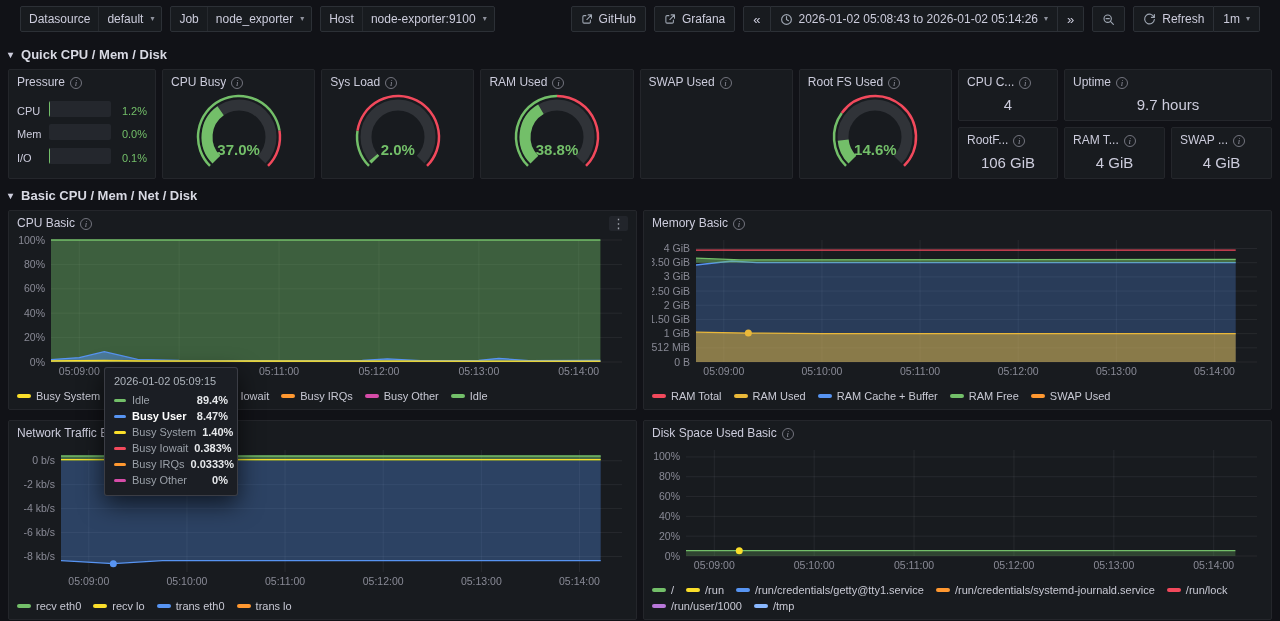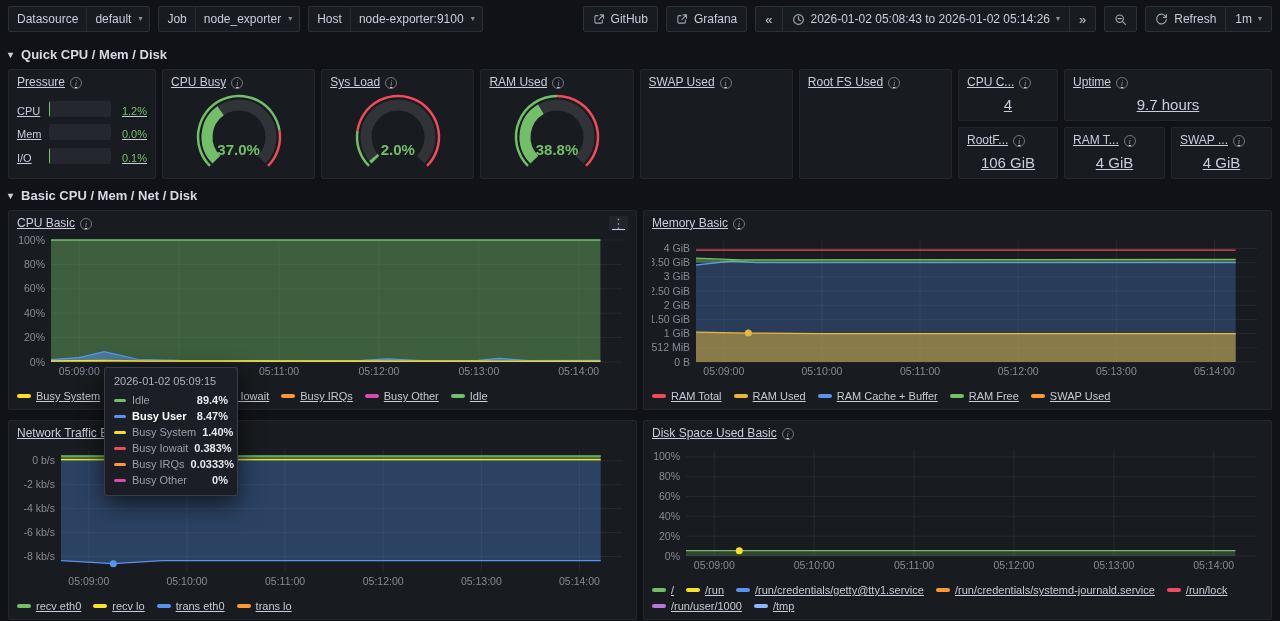--- a/index.html
+++ b/index.html
@@ -5,21 +5,21 @@
   * { box-sizing: border-box; }
   html,body { margin:0; padding:0; }
   body {
     width:1280px; height:621px; overflow:hidden; position:relative;
     background:#111217; color:#ccccdc;
     font-family:"Liberation Sans", sans-serif; font-size:12px;
   }
   svg { display:block; }
 
   
-  .topbar { display:flex; align-items:center; height:38px; padding:0 8px; gap:8px; }
+  .topbar { display:flex; align-items:center; height:38px; padding:0 20px; gap:8px; }
   .ctrl {
     display:flex; align-items:center; height:26px;
     background:#181b1f; border:1px solid #2c3036; border-radius:2px;
     white-space:nowrap;
   }
   .ctrl .lbl { padding:0 8px; height:100%; display:flex; align-items:center; }
   .ctrl .val { padding:0 7px 0 8px; height:100%; display:flex; align-items:center; gap:7px; border-left:1px solid #26292e; cursor:pointer; }
   .caret { font-size:8px; color:#8e919c; line-height:1; }
   .spacer { flex:1; }
   .btn {
@@ -34,21 +34,21 @@
   .icon-stroke { stroke:#9fa7b3; stroke-width:1.4; fill:none; stroke-linecap:round; stroke-linejoin:round; }
   .chev { font-size:13px; color:#ccccdc; line-height:1; }
 
   
   .section { display:flex; align-items:center; gap:8px; padding:9px 8px 7px; font-size:13px; font-weight:700; color:#d8d9e3; cursor:pointer; }
   .section .sec-caret { font-size:10px; color:#ccccdc; }
 
   
   .panel {
     background:#181b1f; border:1px solid #24262b; border-radius:2px;
-    display:flex; flex-direction:column; min-width:0; min-height:0; position:relative;text-decoration:underline;
+    display:flex; flex-direction:column; min-width:0; min-height:0; position:relative;
   }
   .phead { display:flex; align-items:center; gap:5px; padding:5px 8px 1px; font-size:12px; line-height:15px; min-height:20px; white-space:nowrap; overflow:hidden; }
   .ptitle { overflow:hidden; text-overflow:ellipsis; cursor:pointer; }
   .info {
     flex:none; width:12px; height:12px; border:1px solid rgba(204,204,220,.5); border-radius:50%;
     font-family:"Liberation Serif", serif; font-style:italic; font-size:9px; line-height:10px;
     text-align:center; color:rgba(204,204,220,.65); cursor:pointer;
   }
   .kebab { margin-left:auto; color:#a0a4ad; font-size:13px; padding:0 3px; background:#22252b; border-radius:2px; cursor:pointer; }
 
@@ -275,20 +275,31 @@
     <div class="phead">
       <span class="ptitle">SWAP Used</span>
       <span class="info">i</span>
     </div>
   </div>
 
   <div class="panel">
     <div class="phead">
       <span class="ptitle">Root FS Used</span>
       <span class="info">i</span>
+    </div>
+    <div class="gauge-body">
+      <div class="gauge-viz">
+          <svg width="110" height="86" viewBox="0 0 110 86">
+            <path d="M 32.37 68.63 A 32 32 0 1 1 77.63 68.63" stroke="#303338" stroke-width="11" fill="none"></path>
+            <path d="M 32.37 68.63 A 32 32 0 0 1 23.15 49.11" stroke="#73BF69" stroke-width="11" fill="none"></path>
+            <path d="M 26.01 74.99 A 41 41 0 0 1 21.83 21.90" stroke="#73BF69" stroke-width="2.5" fill="none"></path>
+            <path d="M 21.83 21.90 A 41 41 0 1 1 83.99 74.99" stroke="#F2495C" stroke-width="2.5" fill="none"></path>
+          </svg>
+        </div>
+      <div class="gauge-value">14.6%</div>
     </div>
   </div>
 
   <div class="col-stack">
     <div class="panel">
       <div class="phead">
         <span class="ptitle">CPU C...</span>
         <span class="info">i</span>
       </div>
       <div class="stat-body">4</div>

